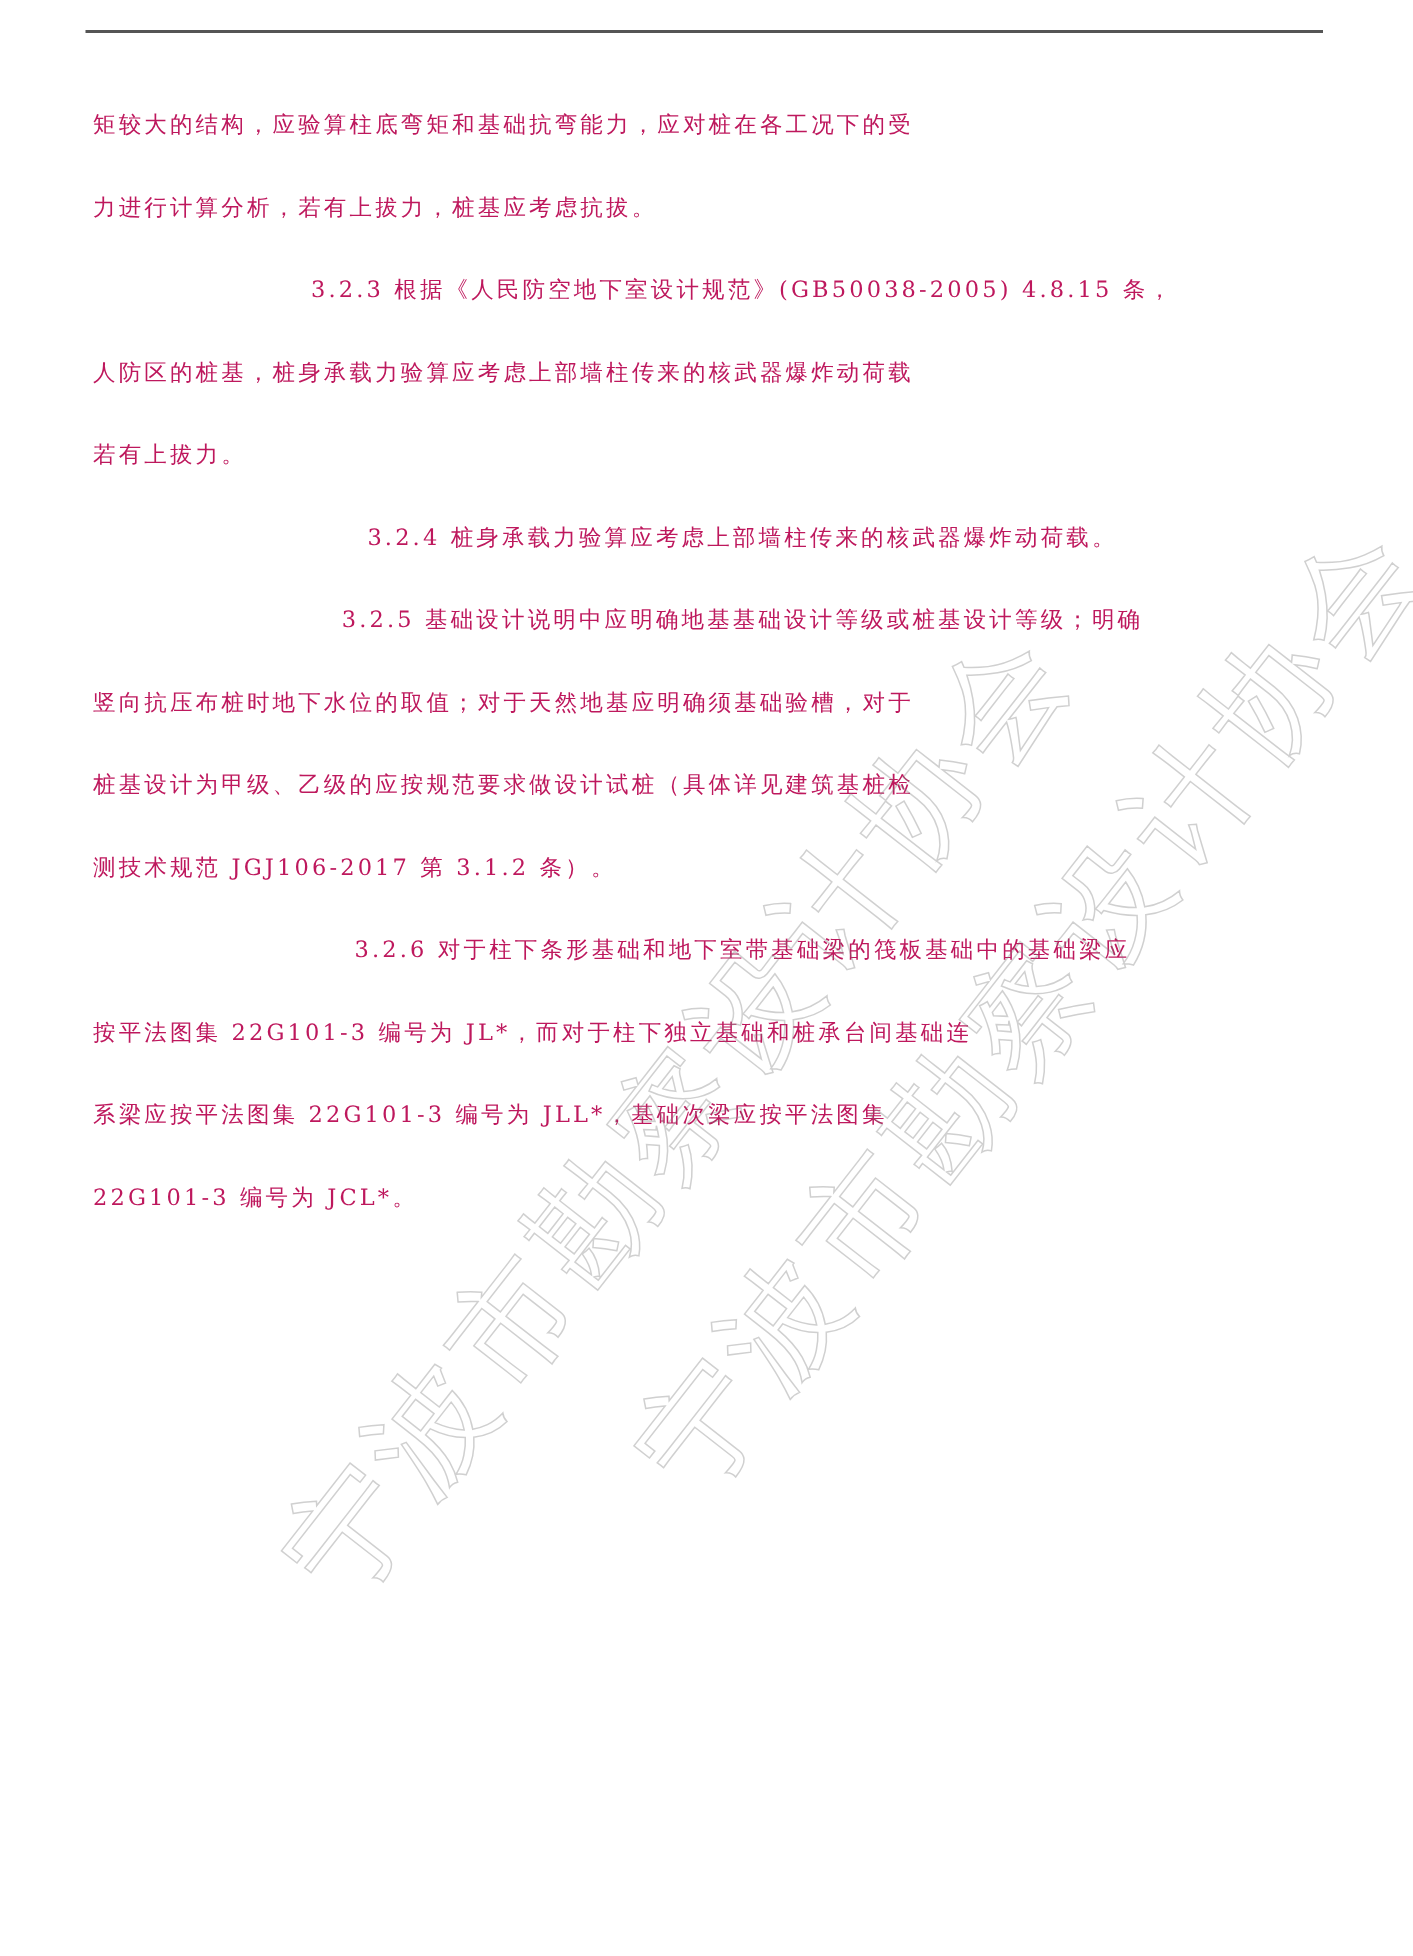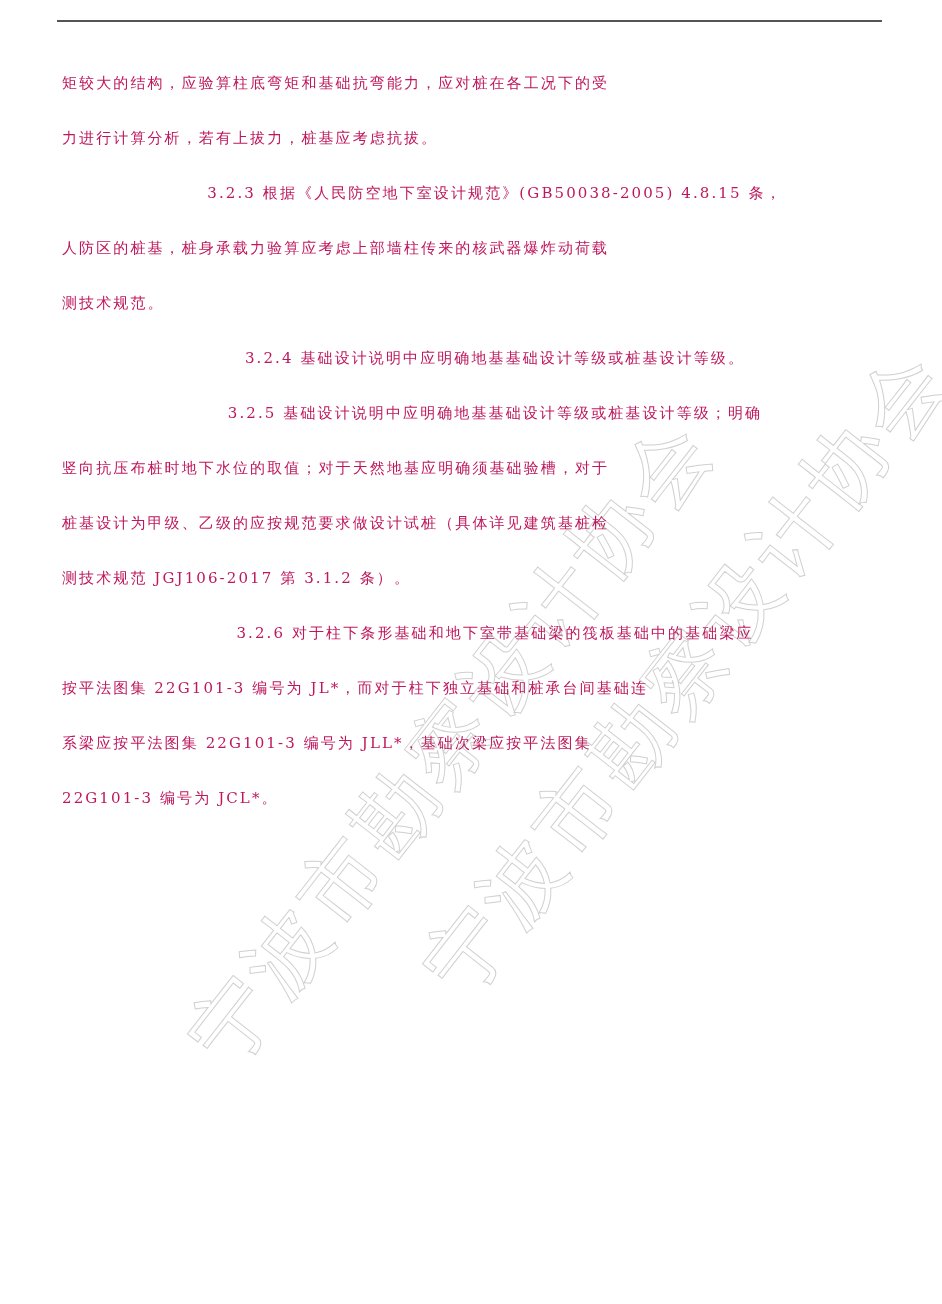--- a/index.html
+++ b/index.html
@@ -83,25 +83,25 @@
   <div class="text-block">
 
     <div>
       <div class="line">矩较大的结构，应验算柱底弯矩和基础抗弯能力，应对桩在各工况下的受</div>
       <div class="line">力进行计算分析，若有上拔力，桩基应考虑抗拔。</div>
     </div>
 
     <div>
       <div class="line indent">3.2.3 根据《人民防空地下室设计规范》(GB50038-2005) 4.8.15 条，</div>
       <div class="line">人防区的桩基，桩身承载力验算应考虑上部墙柱传来的核武器爆炸动荷载</div>
-      <div class="line">测技术规范。</div>
+      <div class="line">若有上拔力。</div>
     </div>
 
     <div>
-      <div class="line indent">3.2.4 基础设计说明中应明确地基基础设计等级或桩基设计等级。</div>
+      <div class="line indent">3.2.4 桩身承载力验算应考虑上部墙柱传来的核武器爆炸动荷载。</div>
     </div>
 
     <div>
       <div class="line indent">3.2.5 基础设计说明中应明确地基基础设计等级或桩基设计等级；明确</div>
       <div class="line">竖向抗压布桩时地下水位的取值；对于天然地基应明确须基础验槽，对于</div>
       <div class="line">桩基设计为甲级、乙级的应按规范要求做设计试桩（具体详见建筑基桩检</div>
       <div class="line">测技术规范 JGJ106-2017 第 3.1.2 条）。</div>
     </div>
 
     <div>

